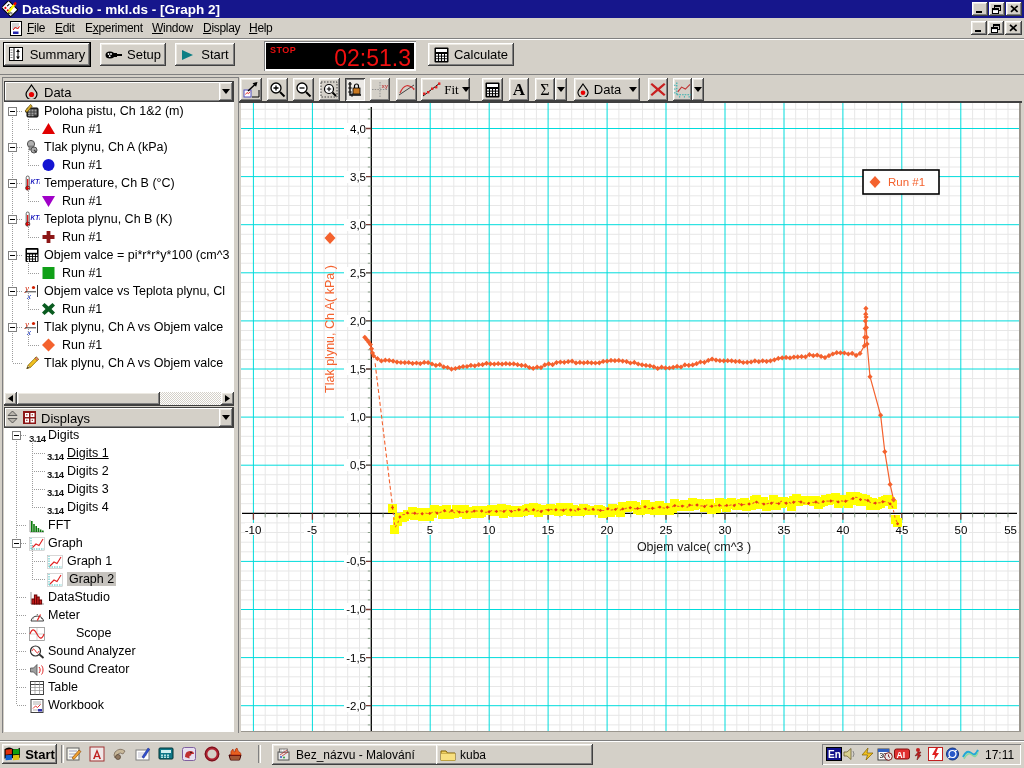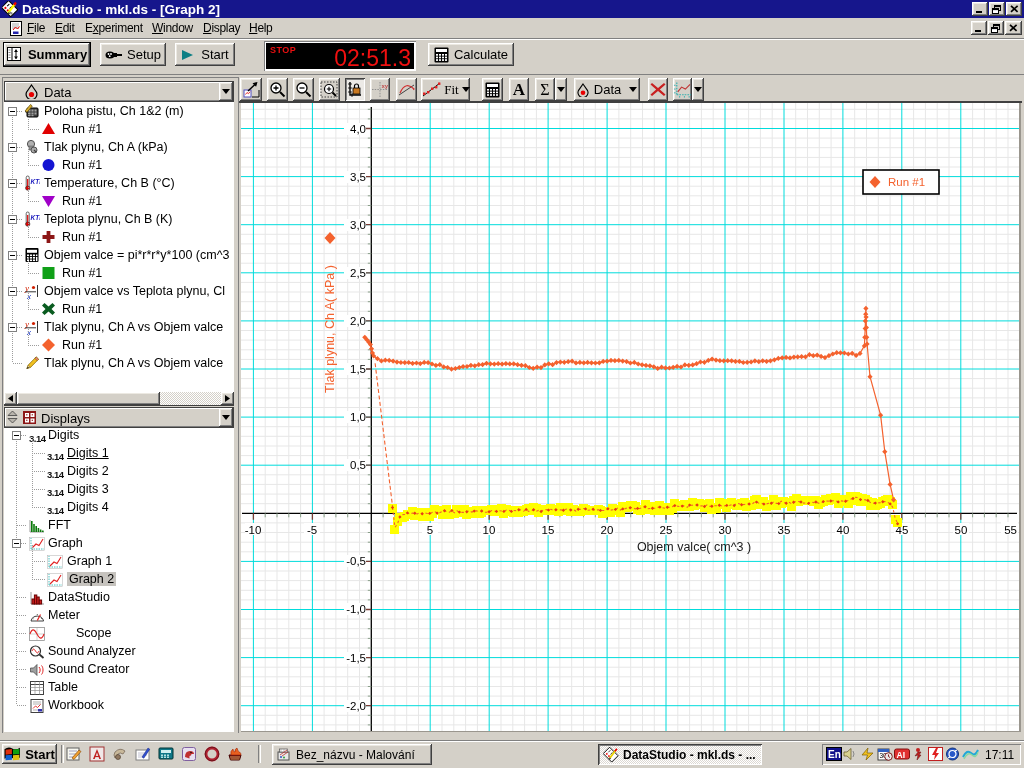--- a/index.html
+++ b/index.html
@@ -82,21 +82,21 @@
       <div class="tb" style="left:0;top:0;width:86px;height:23px;">
         <span style="margin-right:5px;display:inline-flex;">
           <svg width="16" height="15" viewBox="0 0 16 15">
             <rect x="0.5" y="0.5" width="13" height="13" fill="#fff" stroke="#000"></rect>
             <line x1="5" y1="1" x2="5" y2="14" stroke="#000"></line>
             <path d="M1.5 3h2M1.5 5.5h2M1.5 8h2M1.5 10.5h2" stroke="#888"></path>
             <line x1="9" y1="2.5" x2="9" y2="12" stroke="#000"></line>
             <path d="M9 2.5 l-2 2.5 h4z M9 12 l-2-2.5 h4z" fill="#000"></path>
           </svg>
         </span>
-        <span style="font-size:13px;font-weight:bold;">Summary</span>
+        <span style="font-size:13px;">Summary</span>
       </div>
     </div>
 <div class="tb" style="left:100px;top:43px;width:66px;height:23px;">
       <span style="margin-right:4px;display:inline-flex;">
         <svg width="18" height="12" viewBox="0 0 18 12">
           <ellipse cx="5" cy="6" rx="4.5" ry="3.6" fill="#000"></ellipse>
           <rect x="9" y="4" width="3" height="4" fill="#000"></rect>
           <circle cx="3.5" cy="5" r="0.9" fill="#fff"></circle>
           <circle cx="6" cy="5" r="0.9" fill="#fff"></circle>
           <circle cx="4.7" cy="7.2" r="0.9" fill="#fff"></circle>
@@ -725,45 +725,38 @@
 <div class="abs" style="left:204px;top:746px;width:16px;height:16px;"><svg width="16" height="16" viewBox="0 0 16 16">
         <circle cx="8" cy="8" r="6" fill="none" stroke="#b02030" stroke-width="2.8"></circle>
         <circle cx="8" cy="8" r="6.8" fill="none" stroke="#601018" stroke-width="0.8"></circle>
       </svg></div>
 <div class="abs" style="left:227px;top:746px;width:16px;height:16px;"><svg width="16" height="16" viewBox="0 0 16 16">
         <path d="M2 9 h12 l-1.5 5 h-9z" fill="#802020" stroke="#400"></path>
         <path d="M4 9 q-1-4 2-6 q0 3 2 3 q-0.5-3 2-4 q0.5 3 2.5 4 q1.5 1 1.5 3z" fill="#e86020" stroke="#a02000" stroke-width="0.6"></path>
         <path d="M3 11 h10 M3.5 13 h9" stroke="#e8c060" stroke-width="0.7"></path>
       </svg></div>
 <div class="abs" style="left:258px;top:745px;width:3px;height:18px;box-shadow:inset 1px 0 0 #808080,inset -1px 0 0 #ffffff;"></div>
-<div class="tb" style="left:272px;top:744px;width:160px;height:21px;justify-content:flex-start;padding-left:4px;">
+<div class="tb" style="left:272px;top:744px;width:184px;height:21px;justify-content:flex-start;padding-left:4px;">
       <svg width="16" height="15" viewBox="0 0 16 15">
         <rect x="2" y="5" width="11" height="8" fill="#e8e8e8" stroke="#505050"></rect>
         <rect x="3.5" y="2" width="8" height="3" fill="#fff" stroke="#505050" stroke-width="0.7"></rect>
         <path d="M5 5 V2 M8 5 V2 M11 5 V2" stroke="#909090" stroke-width="0.6"></path>
         <path d="M4 8 l7-5 M6 9 l6-4" stroke="#c03030" stroke-width="0.8"></path>
         <circle cx="5" cy="10" r="1" fill="#3050c0"></circle>
         <circle cx="8" cy="10.5" r="1" fill="#30a040"></circle>
       </svg>
       <span style="font-size:12px;margin-left:4px;">Bez_názvu - Malování</span>
     </div>
-<div class="tbp" style="left:598px;top:744px;width:164px;height:21px;justify-content:flex-start;padding-left:5px;background-image:conic-gradient(#fff 25%,#dcd8d2 0 50%,#fff 0 75%,#dcd8d2 0);background-size:2px 2px;background-color:#f0eeea;">
-      <svg width="16" height="16" viewBox="0 0 16 16">
-        <g transform="rotate(-45 8 8)">
-          <rect x="3.5" y="1.5" width="9" height="12" fill="#fff" stroke="#000" stroke-width="0.9"></rect>
-          <rect x="5" y="3.5" width="1.6" height="1.6" fill="#e00"></rect>
-          <rect x="5" y="6.5" width="1.6" height="1.6" fill="#e00"></rect>
-          <line x1="8" y1="4.2" x2="11" y2="4.2" stroke="#000" stroke-width="0.7"></line>
-          <line x1="8" y1="7.2" x2="11" y2="7.2" stroke="#000" stroke-width="0.7"></line>
-        </g>
-        <line x1="6.5" y1="11.5" x2="12.5" y2="3.5" stroke="#e8d000" stroke-width="1.8"></line>
-        <line x1="12" y1="4.2" x2="13.8" y2="1.8" stroke="#e00" stroke-width="1.8"></line>
-        <path d="M5.5 13.2 l1.1-2.6 1.5 1.2z" fill="#404040"></path>
-      </svg>
-      <span style="font-size:12px;font-weight:bold;margin-left:4px;">DataStudio - mkl.ds - ...</span>
+<div class="tb" style="left:436px;top:744px;width:157px;height:21px;justify-content:flex-start;padding-left:4px;">
+      <svg width="16" height="14" viewBox="0 0 16 14">
+        <path d="M1 3 h5 l1.5 2 H15 V12.5 H1z" fill="#f0d060" stroke="#806000"></path>
+        <path d="M1 5.5 H15" stroke="#806000" stroke-width="0.7"></path>
+        <path d="M1 5.5 h14 v7 h-14z" fill="#f8e080"></path>
+      </svg>
+      <span style="font-size:12px;margin-left:4px;">kuba</span>
     </div>
 <div class="abs sunk2" style="left:822px;top:744px;width:199px;height:21px;"></div>
 <div class="abs" style="left:826px;top:747px;width:16px;height:14px;"><svg width="16" height="14" viewBox="0 0 16 14">
         <rect x="0.5" y="0.5" width="15" height="13" fill="#10108c" stroke="#000"></rect>
         <text x="2" y="11" font-size="10" font-weight="bold" fill="#fff" font-family="Liberation Sans">En</text>
       </svg></div>
 <div class="abs" style="left:843px;top:747px;width:16px;height:14px;"><svg width="14" height="14" viewBox="0 0 14 14">
         <path d="M1 5 h3 l4-3.5 v11 L4 9 H1z" fill="#d8d090" stroke="#605020" stroke-width="0.7"></path>
         <path d="M10 4 q2 3 0 6" stroke="#888" fill="none"></path>
       </svg></div>

